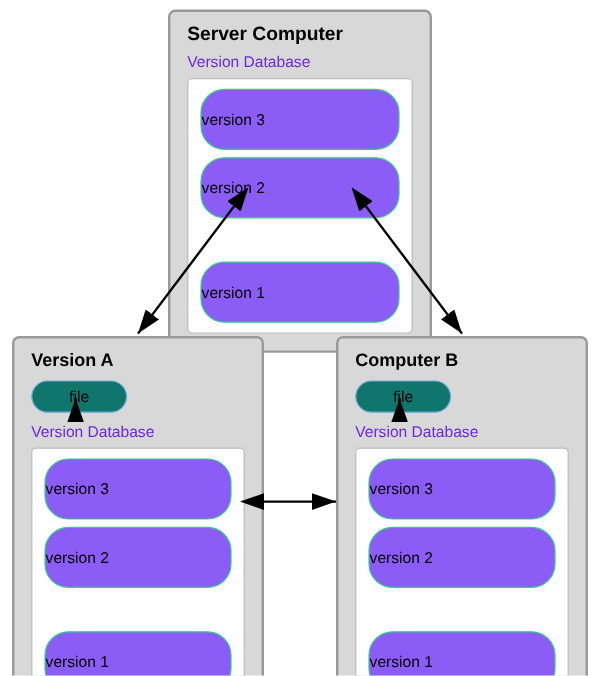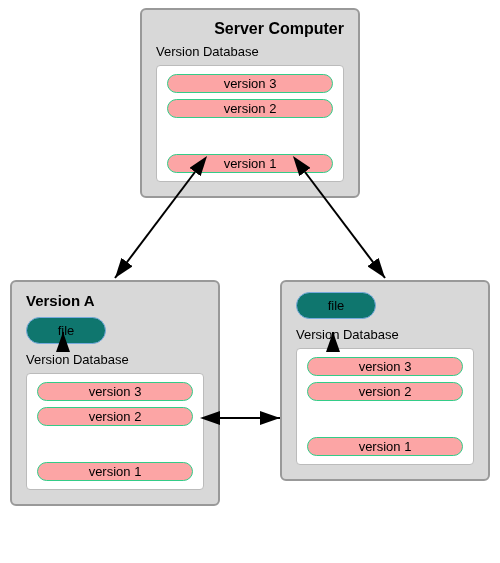--- a/index.html
+++ b/index.html
@@ -26,47 +26,46 @@
       width: 220px;
       background: #d8d8d8;
       border: 2px solid #999;
       border-radius: 6px;
       padding: 10px 14px 14px 14px;
     }
 
     .server-title {
       font-weight: bold;
       font-size: 16px;
-      text-align: right;
+      text-align: left;
       margin-bottom: 6px;
       color: #000;
     }
 
     .db-label {
       font-size: 13px;
-      color: #000000;
+      color: #6d28d9;
       margin-bottom: 6px;
       text-align: left;
     }
 
     .db-container {
       background: #fff;
       border: 1.5px solid #bbb;
       border-radius: 4px;
       padding: 8px 10px;
     }
 
     .version-pill {
-      background: #fca5a5;
+      background: #8b5cf6;
       border: 1.5px solid #33cc88;
       border-radius: 20px;
-      text-align: center;
       font-size: 13px;
       color: #000;
-      padding: 1px 0;
+      padding: 17px 0;
       margin-bottom: 6px;
     }
     .version-pill:last-child { margin-bottom: 0; margin-top: 36px; }
 
     
     .computer-a-box {
       position: absolute;
       top: 280px;
       left: 10px;
       width: 210px;
@@ -139,20 +138,21 @@
     <div class="file-pill">file</div>
     <div class="db-label">Version Database</div>
     <div class="db-container">
       <div class="version-pill">version 3</div>
       <div class="version-pill">version 2</div>
       <div class="version-pill">version 1</div>
     </div>
   </div>
 
   <div class="computer-b-box">
+    <div class="computer-title">Computer B</div>
     <div class="file-pill">file</div>
     <div class="db-label">Version Database</div>
     <div class="db-container">
       <div class="version-pill">version 3</div>
       <div class="version-pill">version 2</div>
       <div class="version-pill">version 1</div>
     </div>
   </div>
 
   <svg class="arrows-svg">

